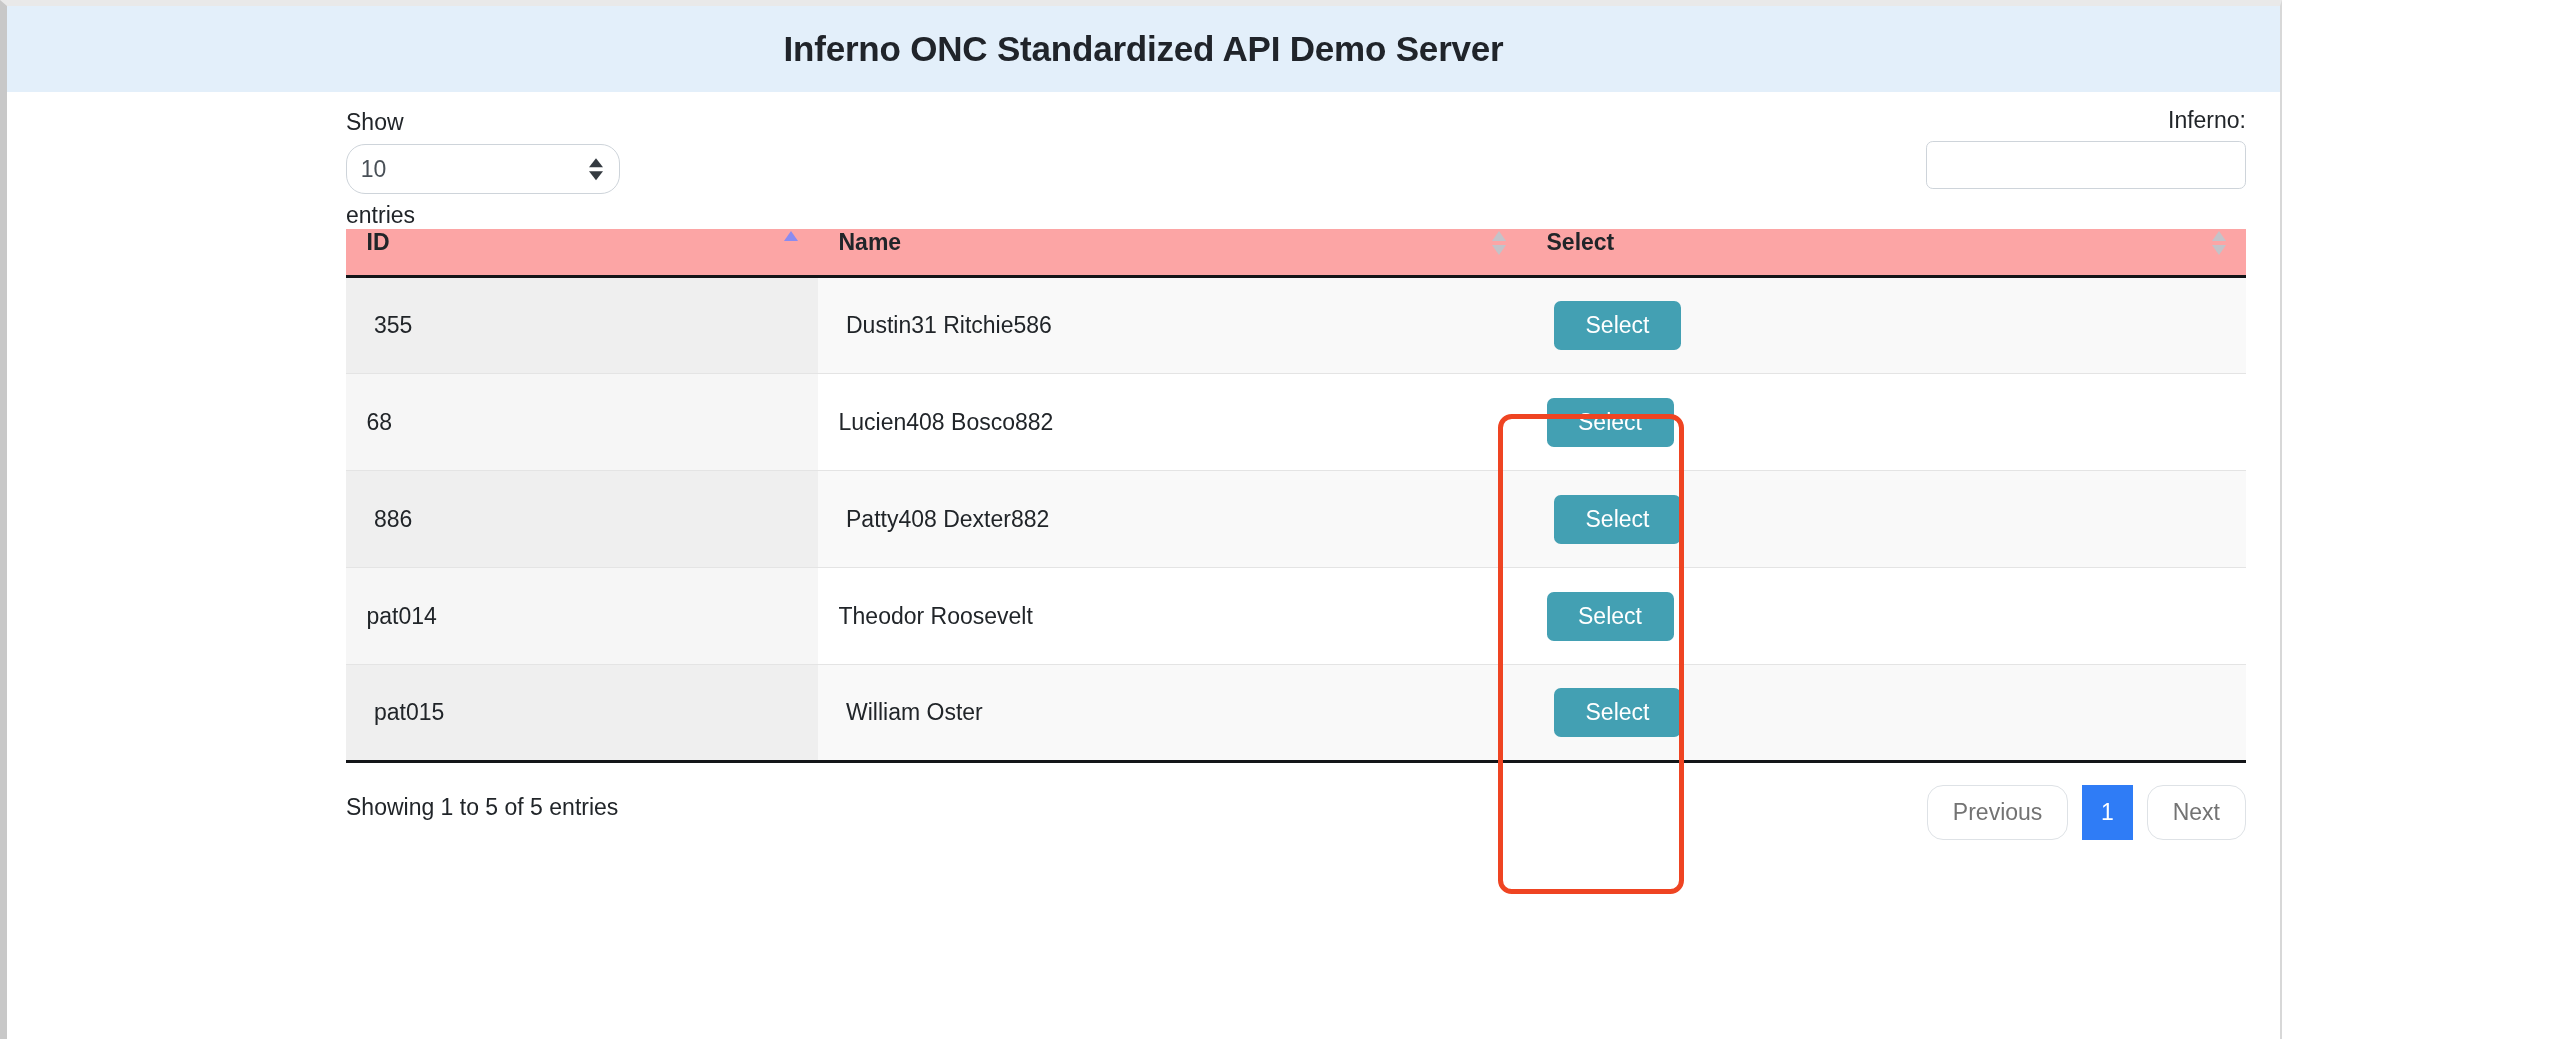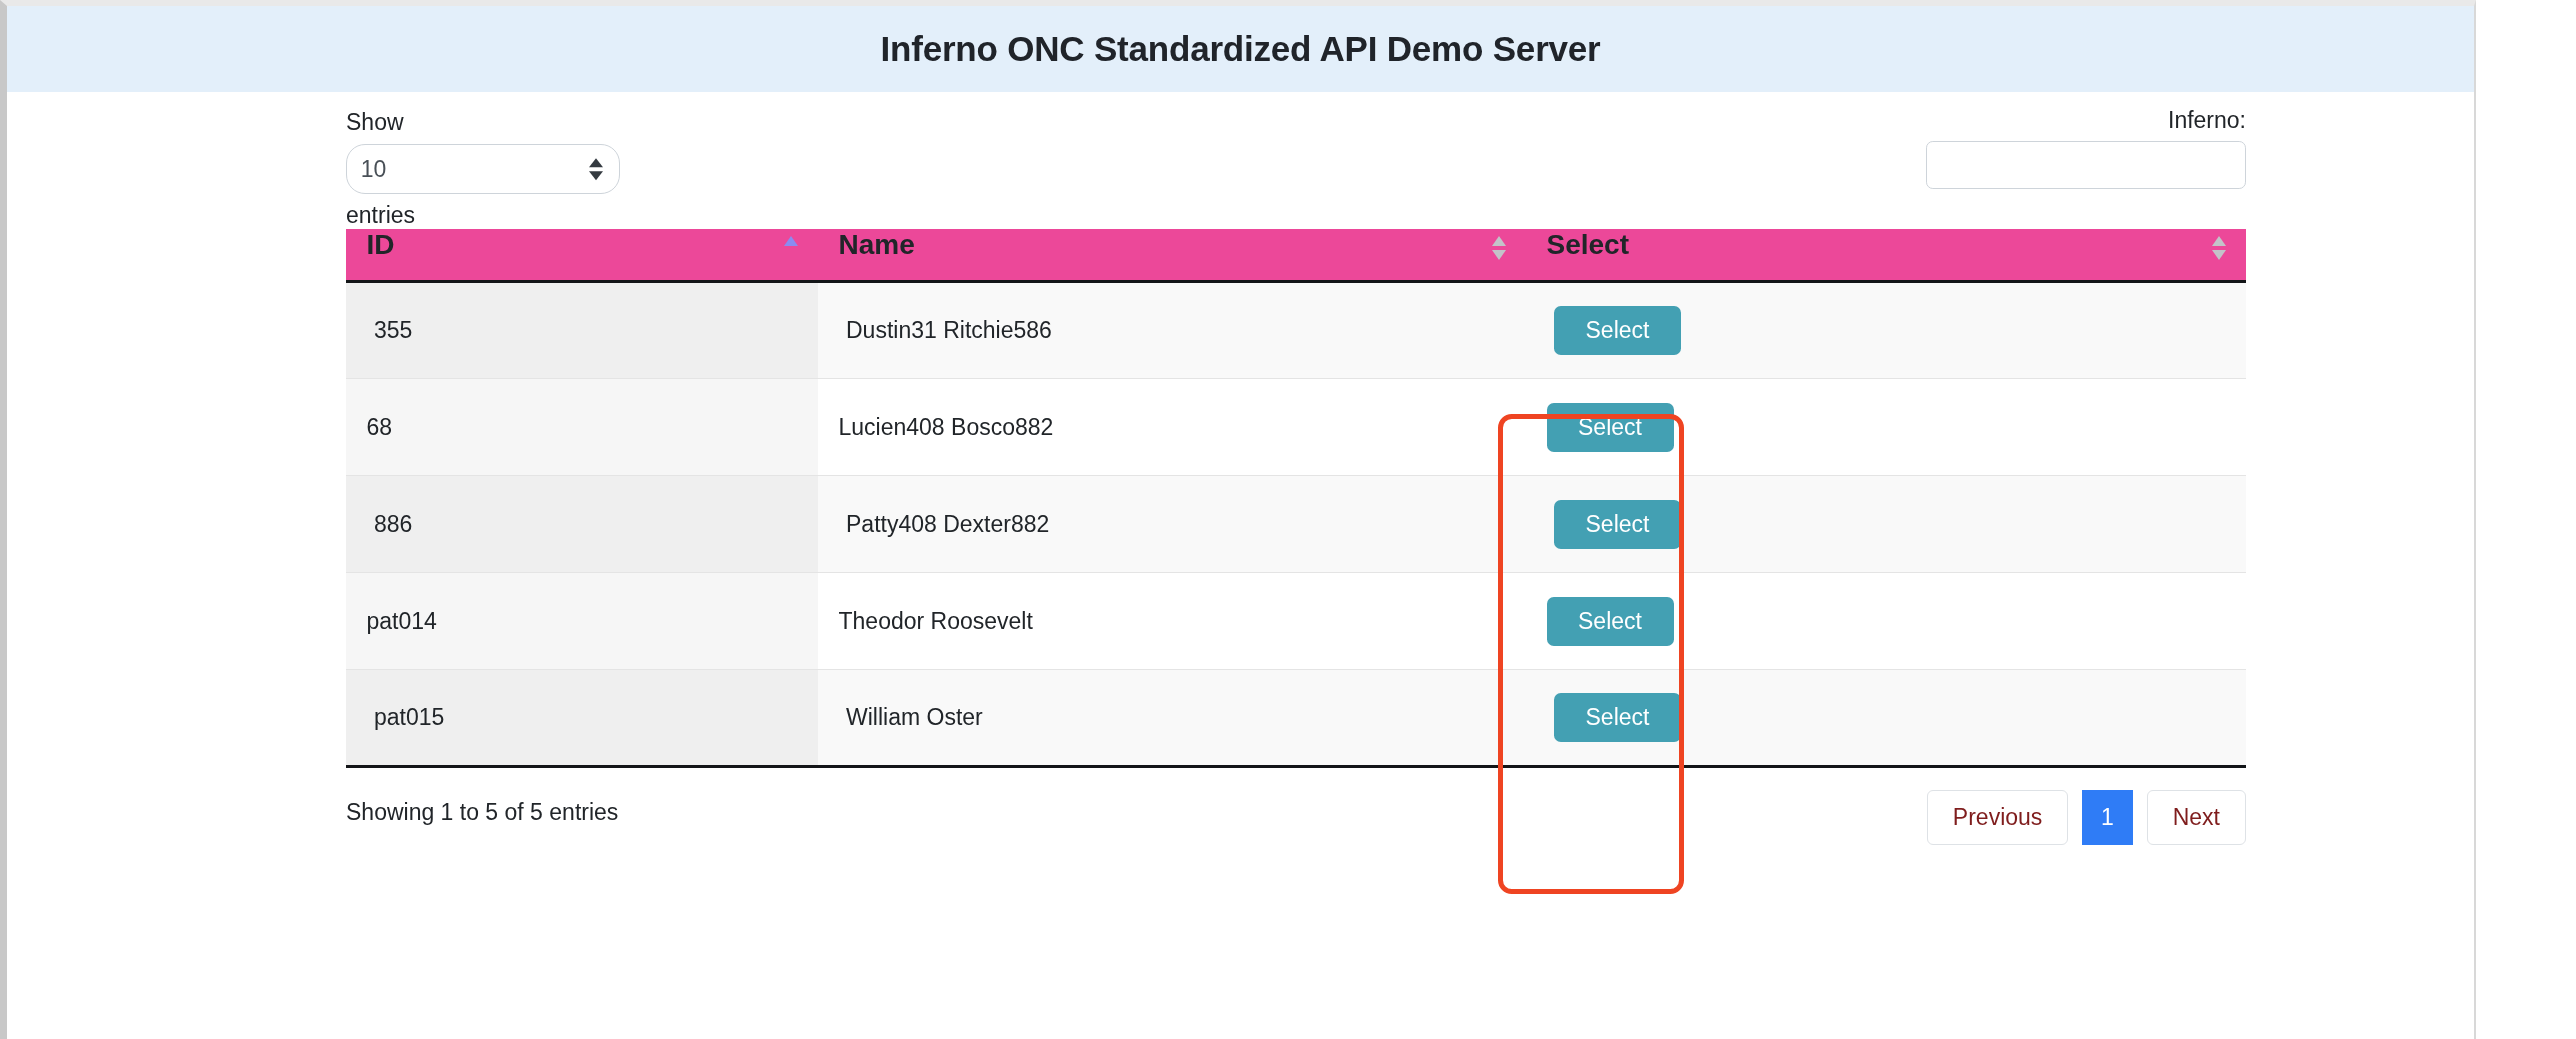--- a/index.html
+++ b/index.html
@@ -11,21 +11,21 @@
   body {
     width: 2576px; height: 1040px;
     overflow: hidden;
     position: relative;
   }
 
   
   #viewport {
     position: absolute;
     left: 0; top: 0;
-    width: 2476px; height: 1040px;
+    width: 2282px; height: 1040px;
     background: #ffffff;
     border-left: 7.7px solid #c8c8c8;
     border-top: 6.8px solid #e9e9e9;
     border-right: 2.6px solid #d8d8d8;
   }
 
   
   #page-header {
     width: 100%;
     height: 86px;
@@ -124,27 +124,27 @@
   table.dt {
     width: 100%;
     border-collapse: collapse;
     table-layout: fixed;
     font-size: 23px;
     color: #212529;
   }
   table.dt thead th {
     text-align: left;
     font-weight: bold;
-    font-size: 28px;
+    font-size: 23px;
     color: #212529;
     padding: 0 0 19px 20.5px;
     border-bottom: 3.4px solid #131518;
     position: relative;
     vertical-align: bottom;
-    background: #ec4899;
+    background: #fca5a5;
   }
   table.dt col.c-id   { width: 472px; }
   table.dt col.c-name { width: 708px; }
   table.dt col.c-sel  { width: 720px; }
 
   .sort-ind {
     position: absolute;
     right: 19px;
     bottom: 20.5px;
     width: 15.4px; height: 24px;
@@ -205,24 +205,24 @@
     right: 0; top: 0;
     display: flex;
     gap: 13.7px;
   }
   .pg-btn {
     min-width: 92px;
     height: 55px;
     padding: 0 25px;
     font-size: 23px;
     font-family: "Liberation Sans", sans-serif;
-    color: #7f1d1d;
+    color: #737373;
     background: #ffffff;
     border: 1.7px solid #dee2e6;
-    border-radius: 6px;
+    border-radius: 16px;
     cursor: pointer;
     display: flex; align-items: center; justify-content: center;
   }
   .pg-btn.num {
     min-width: 51px;
     padding: 0 17px;
     border-radius: 0;
     background: #2f7cf6;
     border-color: #2f7cf6;
     color: #ffffff;

